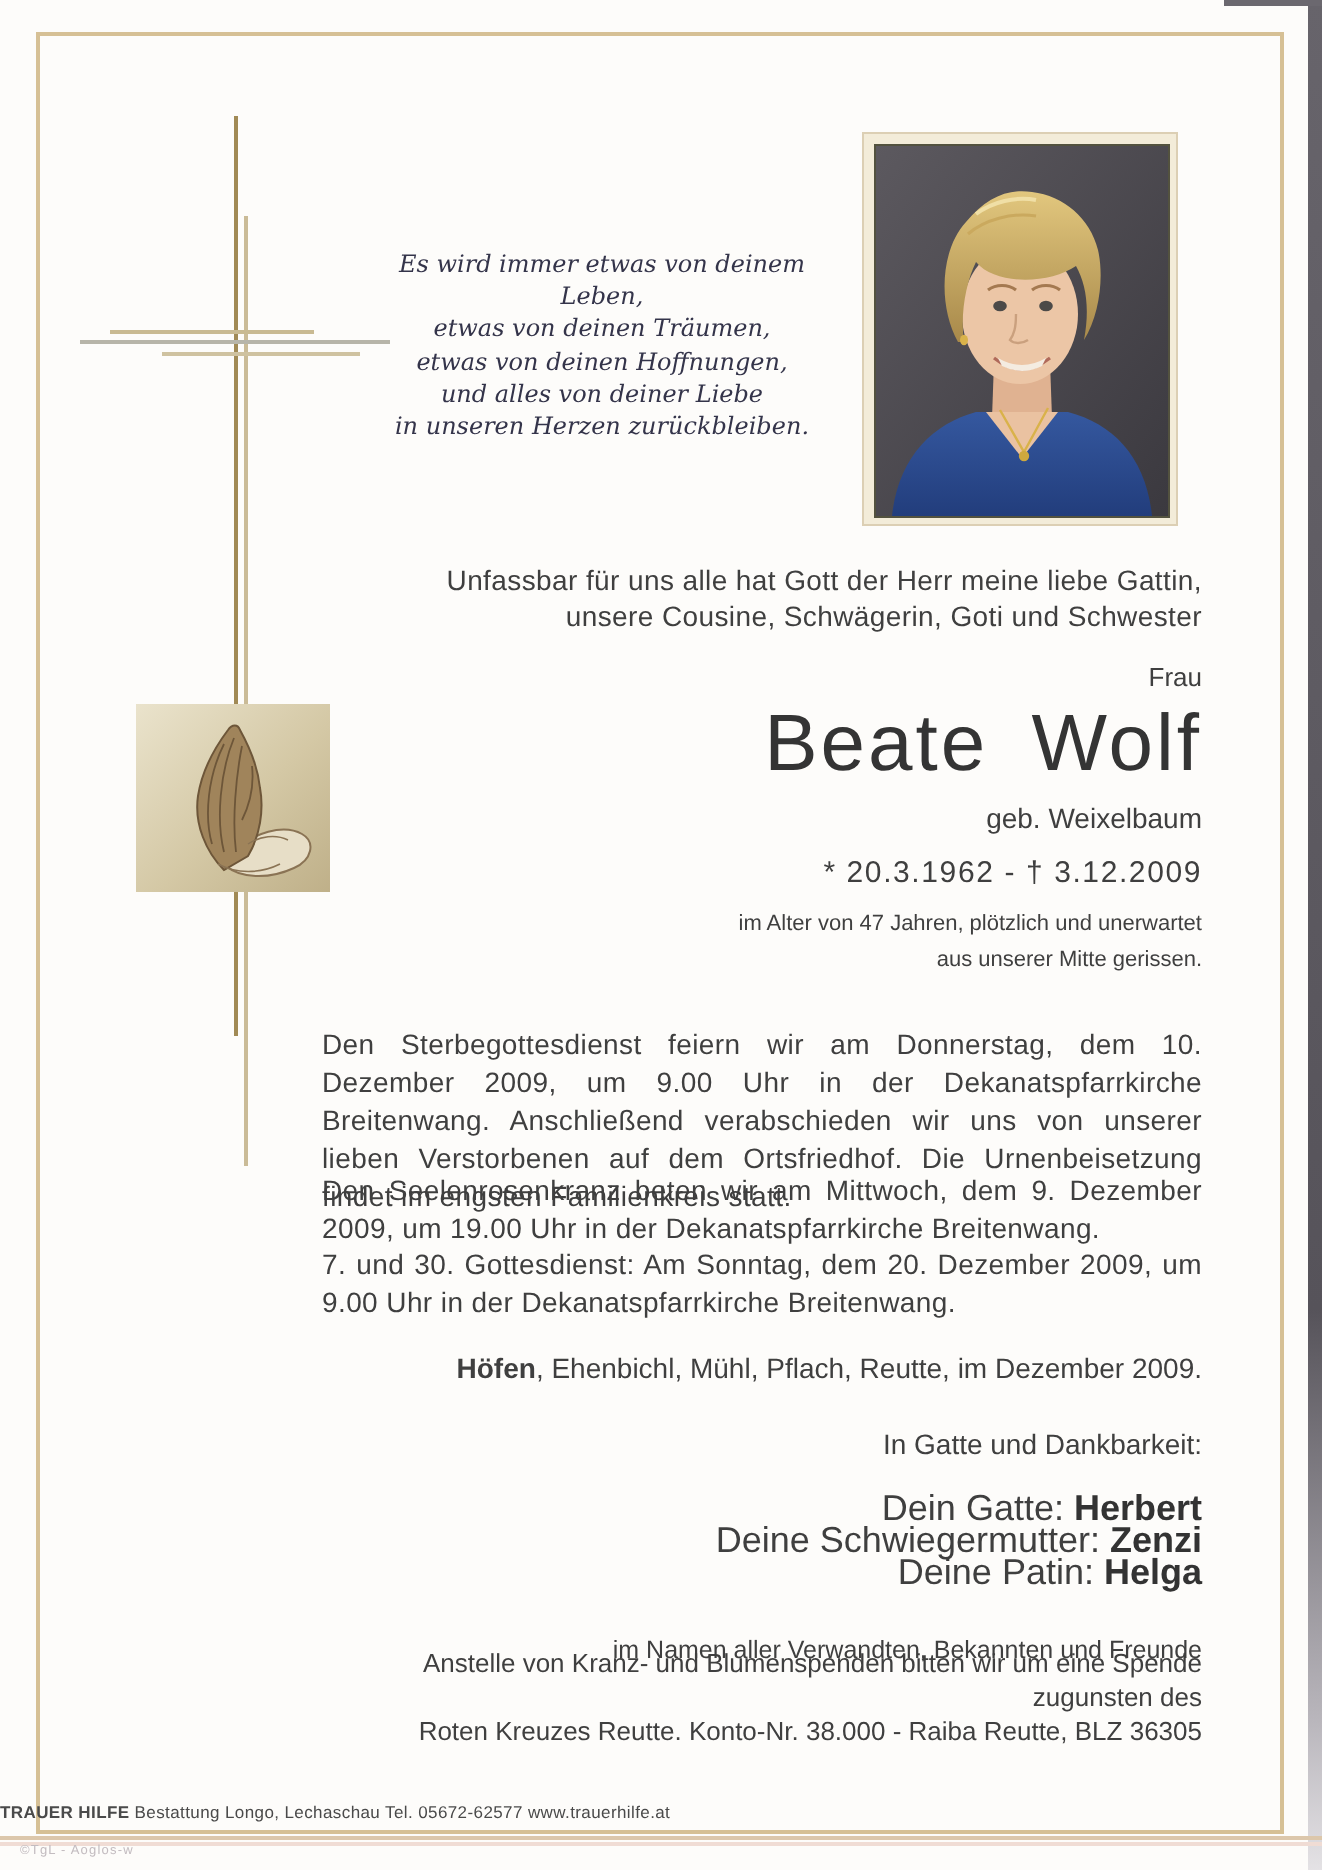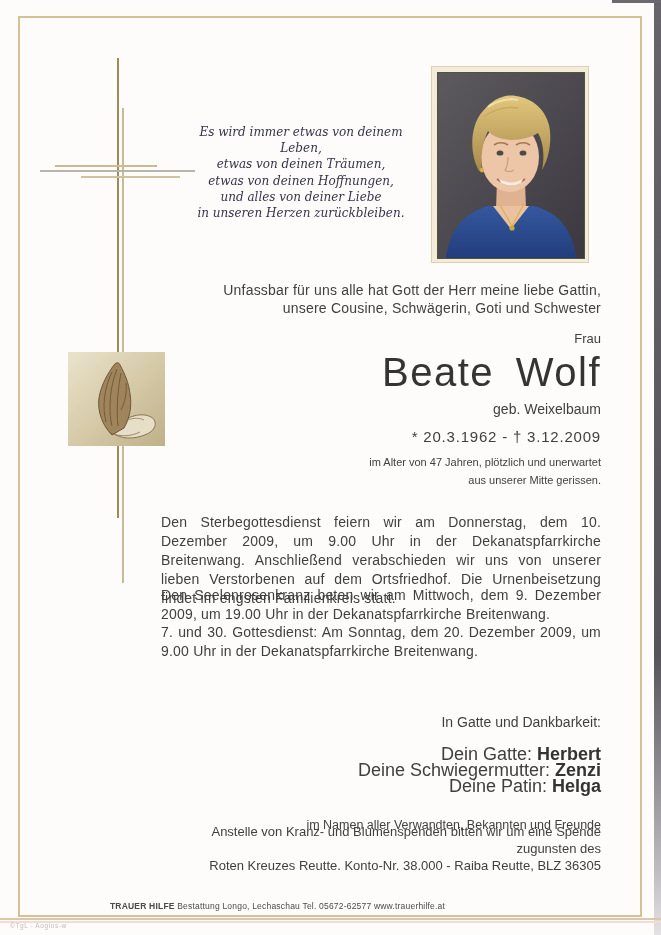--- a/index.html
+++ b/index.html
@@ -58,21 +58,21 @@
   .para{position:absolute;left:161px;width:440px;text-align:justify;font-size:14px;line-height:19px;letter-spacing:.2px;}
   .p1{top:513px;}
   .p2{top:586px;}
   .p3{top:623px;}
   .places{top:676px;font-size:14px;}
   .gratitude{top:714px;font-size:14px;}
   .mourners{top:746px;font-size:18px;line-height:16px;}
   .mourners b{color:#333;}
   .note{top:818px;font-size:12.5px;}
   .donation{top:823px;font-size:13px;line-height:17px;}
-  .footer{position:absolute;left:0;top:901px;width:555px;text-align:center;font-size:8.5px;color:#4a4a4a;letter-spacing:.2px;}
+  .footer{position:absolute;left:0;top:901px;width:555px;font-size:8.5px;color:#4a4a4a;letter-spacing:.2px;}
 </style>
 </head>
 <body>
 
 <div class="page">
 
   <div class="frame"></div>
   <div class="scan-edge-right"></div>
   <div class="scan-edge-top"></div>
   <div class="bottom-line-1"></div>
@@ -164,20 +164,23 @@
 
   <div class="col age">
     <div>im Alter von 47 Jahren, plötzlich und unerwartet</div>
     <div>aus unserer Mitte gerissen.</div>
   </div>
 
   <div class="para p1">Den Sterbegottesdienst feiern wir am Donnerstag, dem 10. Dezember 2009, um 9.00 Uhr in der Dekanatspfarrkirche Breitenwang. Anschließend verabschieden wir uns von unserer lieben Verstorbenen auf dem Ortsfriedhof. Die Urnenbeisetzung findet im engsten Familienkreis statt.</div>
   <div class="para p2">Den Seelenrosenkranz beten wir am Mittwoch, dem 9. Dezember 2009, um 19.00 Uhr in der Dekanatspfarrkirche Breitenwang.</div>
   <div class="para p3">7. und 30. Gottesdienst: Am Sonntag, dem 20. Dezember 2009, um 9.00 Uhr in der Dekanatspfarrkirche Breitenwang.</div>
 
+  <div class="col places">
+    <b>Höfen</b><span>, Ehenbichl, Mühl, Pflach, Reutte, im Dezember 2009.</span>
+  </div>
 
   <div class="col gratitude">In Gatte und Dankbarkeit:</div>
 
   <div class="col mourners">
     <div><span>Dein Gatte: </span><b>Herbert</b></div>
     <div><span>Deine Schwiegermutter: </span><b>Zenzi</b></div>
     <div><span>Deine Patin: </span><b>Helga</b></div>
   </div>
 
   <div class="col note">im Namen aller Verwandten, Bekannten und Freunde</div>

